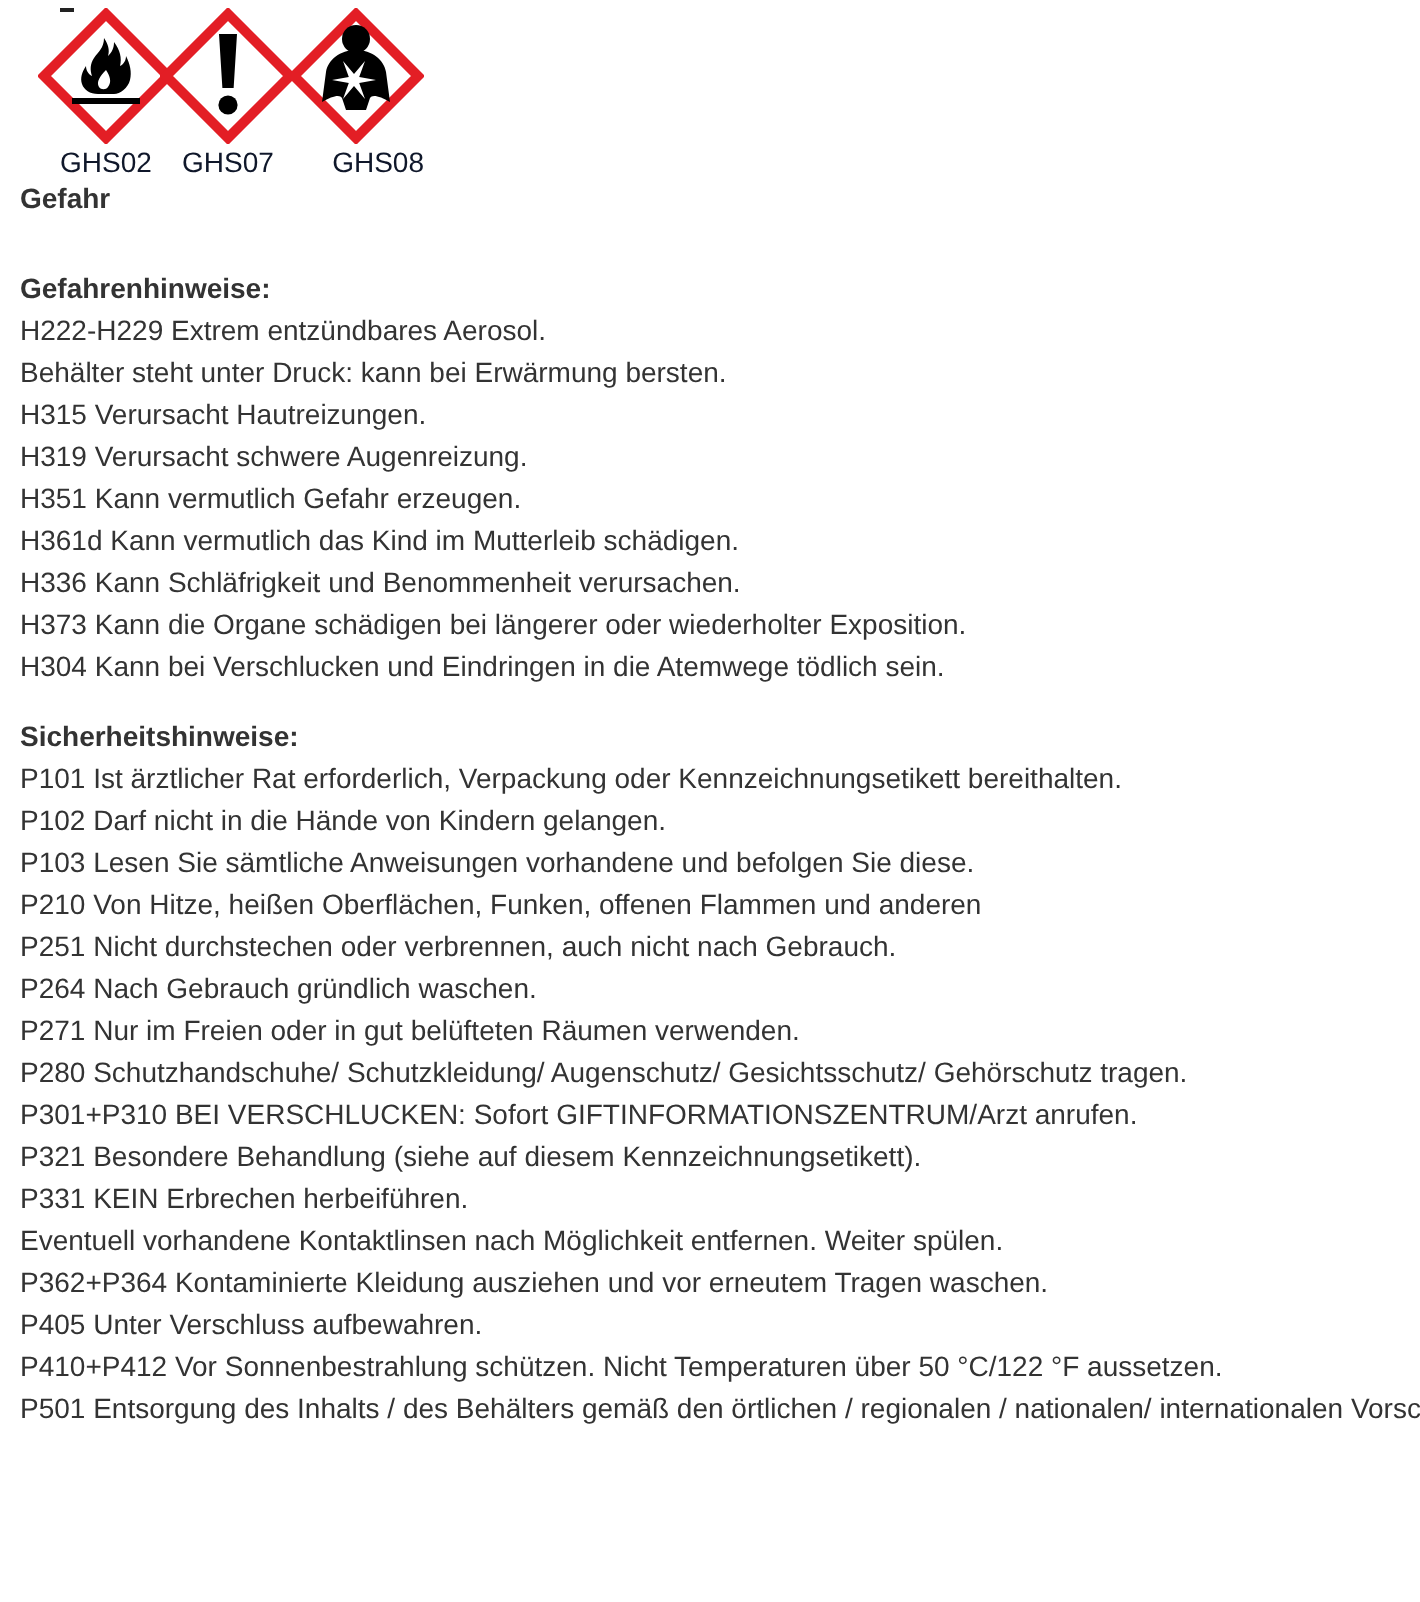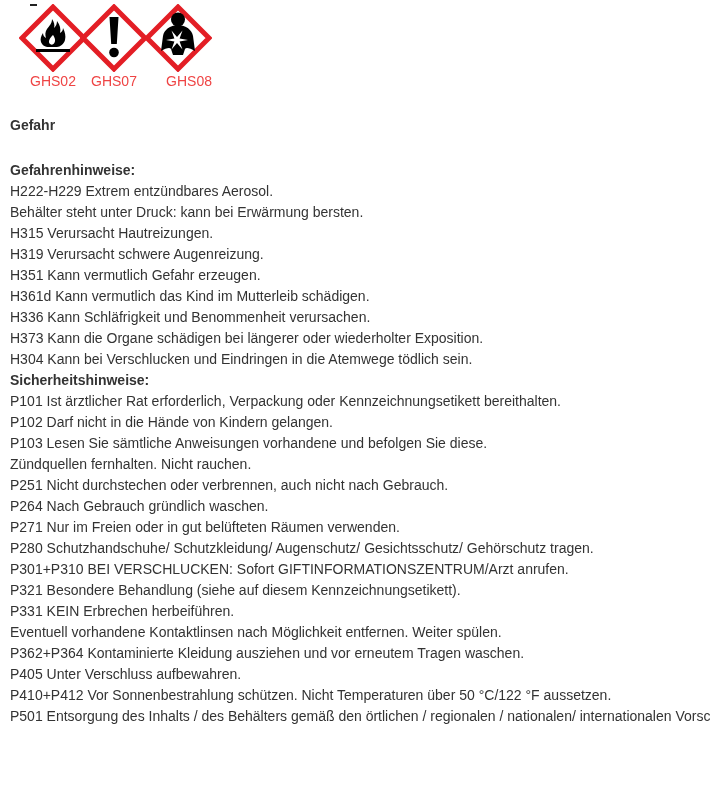--- a/index.html
+++ b/index.html
@@ -11,31 +11,31 @@
   .page { position: relative; width: 710px; height: 801px; }
 
   .top-fragment {
     position: absolute; left: 30px; top: 0; width: 7px; height: 2px;
     background: #222222;
   }
 
   .picto-row { position: relative; margin-top: 4px; height: 85px; }
   .picto { position: absolute; top: 0; width: 68px; text-align: center; }
   .picto svg { display: block; margin: 0 auto; }
-  .picto-code { display: block; font-size: 14px; line-height: 16px; margin-top: 1px; color: #ef4444; }
+  .picto-code { display: block; font-size: 14px; line-height: 16px; margin-top: 1px; color: #0f172a; }
   #picto-0 { left: 19px; }
   #picto-1 { left: 80px; }
   #picto-2 { left: 144px; text-align: right; }
 
   .textcol { padding-left: 10px; }
   .line { line-height: 21px; white-space: nowrap; }
   .bold { font-weight: 700; }
-  .signal-word { margin-top: 26px; }
+  .signal-word { }
   .hazard-heading { margin-top: 24px; }
-  .precaution-heading { }
+  .precaution-heading { margin-top: 14px; }
 </style>
 </head>
 <body>
 
 <div class="page">
 
   <div class="top-fragment"></div>
 
   <div class="picto-row">
 
@@ -88,21 +88,21 @@
     <div class="line">H351 Kann vermutlich Gefahr erzeugen.</div>
     <div class="line">H361d Kann vermutlich das Kind im Mutterleib schädigen.</div>
     <div class="line">H336 Kann Schläfrigkeit und Benommenheit verursachen.</div>
     <div class="line">H373 Kann die Organe schädigen bei längerer oder wiederholter Exposition.</div>
     <div class="line">H304 Kann bei Verschlucken und Eindringen in die Atemwege tödlich sein.</div>
 
     <div class="line bold precaution-heading">Sicherheitshinweise:</div>
     <div class="line">P101 Ist ärztlicher Rat erforderlich, Verpackung oder Kennzeichnungsetikett bereithalten.</div>
     <div class="line">P102 Darf nicht in die Hände von Kindern gelangen.</div>
     <div class="line">P103 Lesen Sie sämtliche Anweisungen vorhandene und befolgen Sie diese.</div>
-    <div class="line">Zündquellen fernhalten. Nicht rauchen.</div>
+    <div class="line">P210 Von Hitze, heißen Oberflächen, Funken, offenen Flammen und anderen</div>
     <div class="line">P251 Nicht durchstechen oder verbrennen, auch nicht nach Gebrauch.</div>
     <div class="line">P264 Nach Gebrauch gründlich waschen.</div>
     <div class="line">P271 Nur im Freien oder in gut belüfteten Räumen verwenden.</div>
     <div class="line">P280 Schutzhandschuhe/ Schutzkleidung/ Augenschutz/ Gesichtsschutz/ Gehörschutz tragen.</div>
     <div class="line">P301+P310 BEI VERSCHLUCKEN: Sofort GIFTINFORMATIONSZENTRUM/Arzt anrufen.</div>
     <div class="line">P321 Besondere Behandlung (siehe auf diesem Kennzeichnungsetikett).</div>
     <div class="line">P331 KEIN Erbrechen herbeiführen.</div>
     <div class="line">Eventuell vorhandene Kontaktlinsen nach Möglichkeit entfernen. Weiter spülen.</div>
     <div class="line">P362+P364 Kontaminierte Kleidung ausziehen und vor erneutem Tragen waschen.</div>
     <div class="line">P405 Unter Verschluss aufbewahren.</div>

